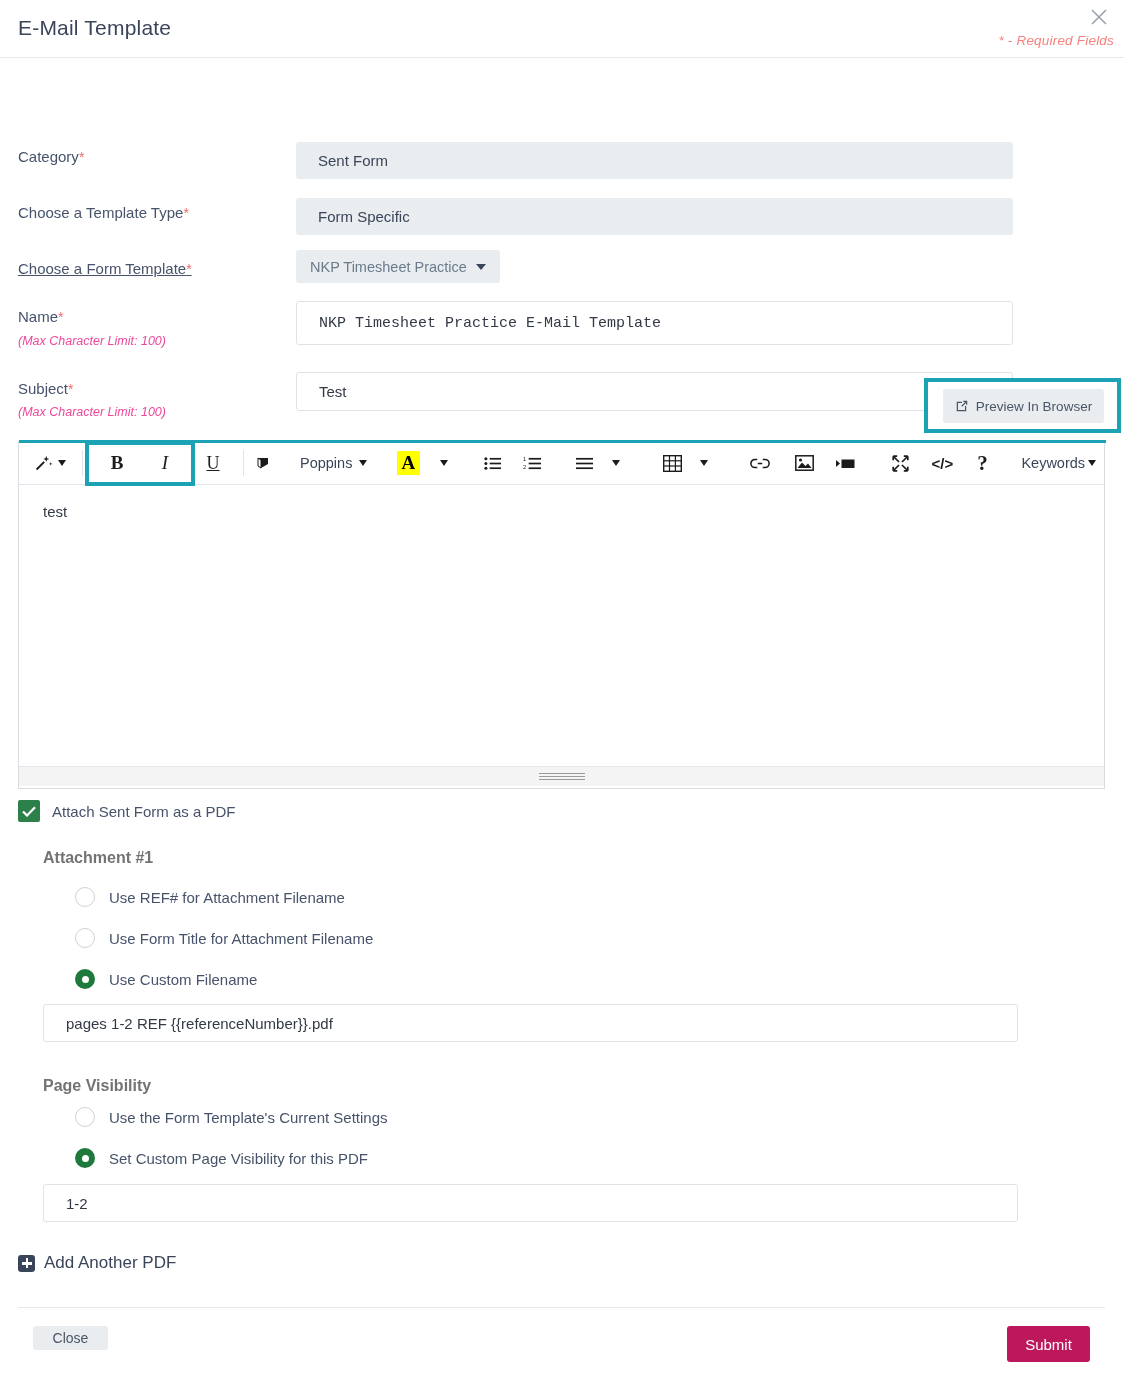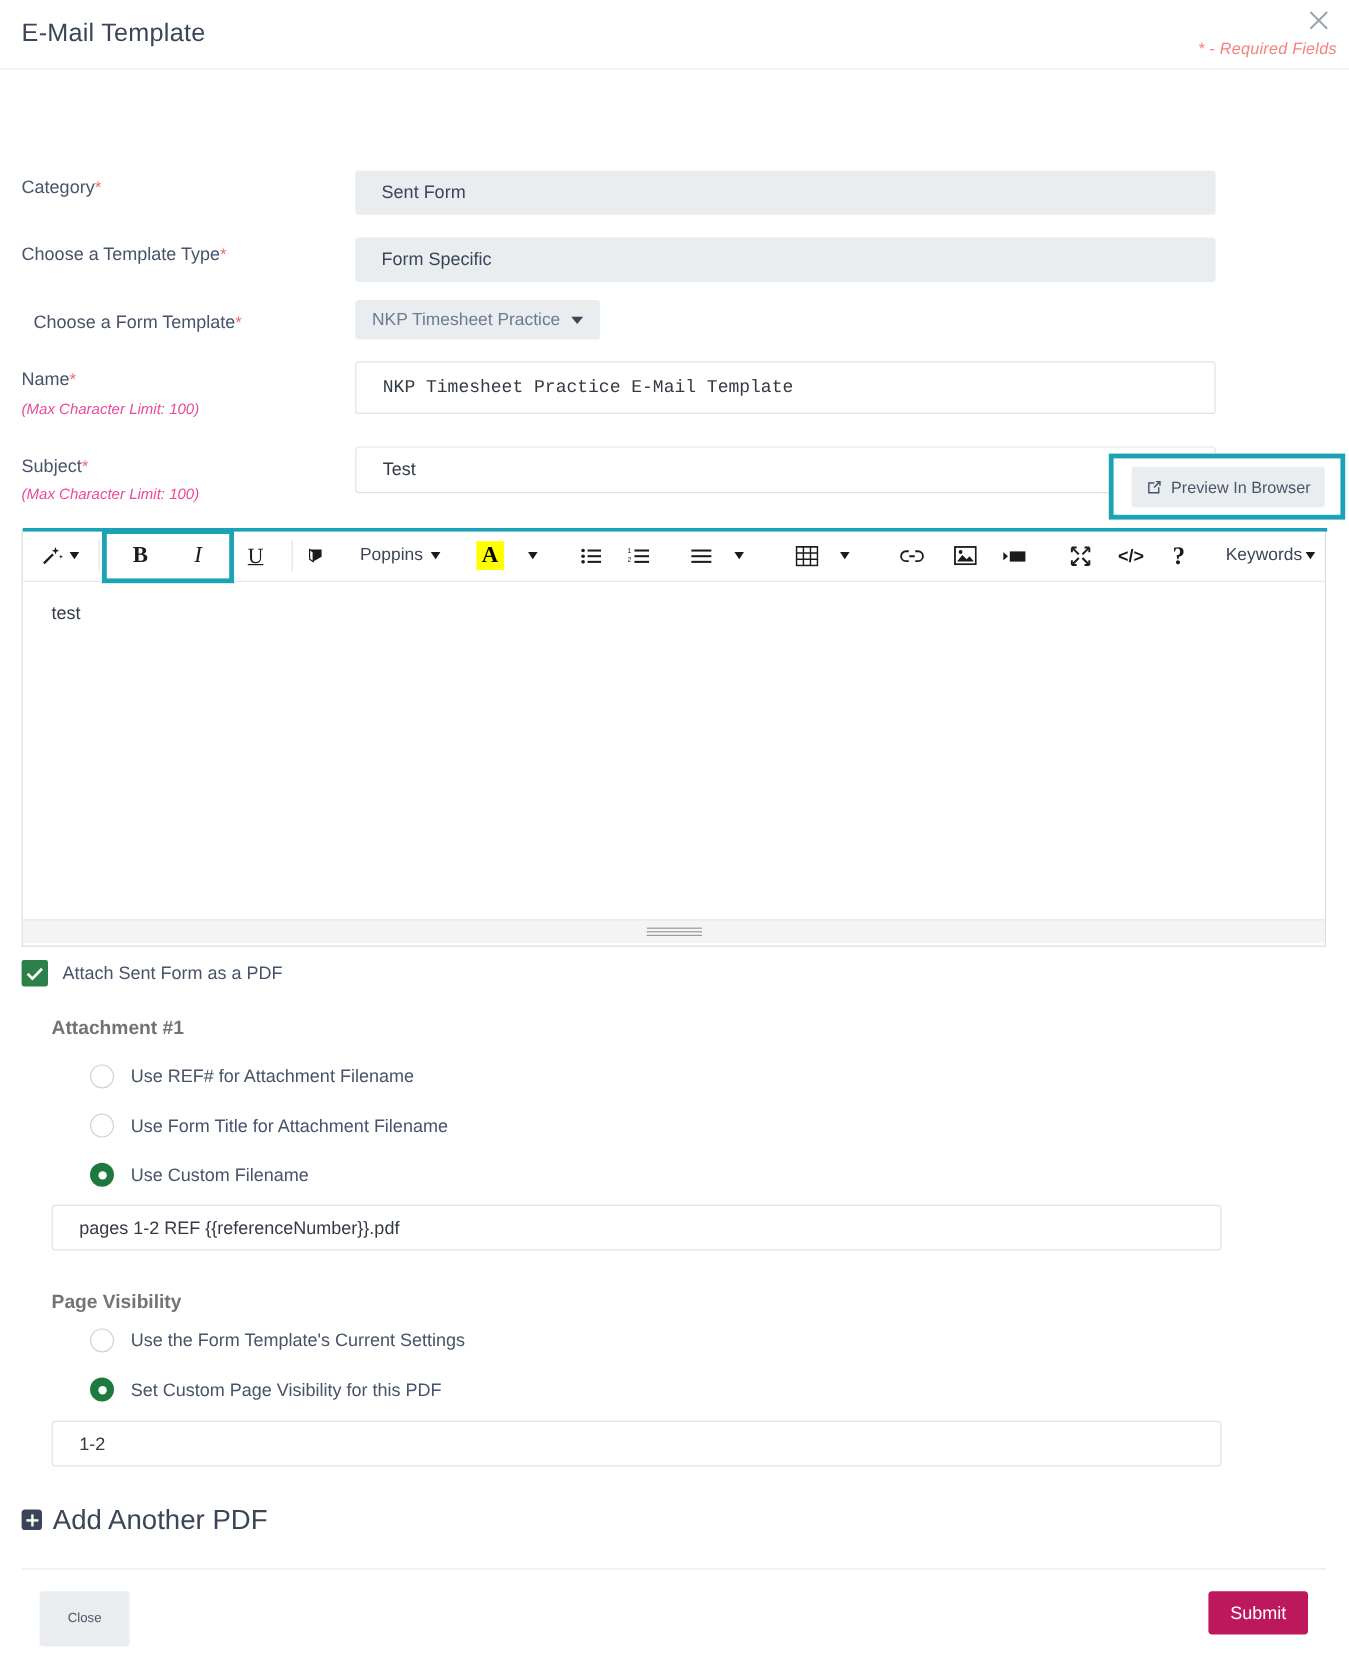--- a/index.html
+++ b/index.html
@@ -196,40 +196,40 @@
     display:flex; align-items:center; justify-content:center;
   }
   .radio.sel::after {
     content:""; width:7px; height:7px; border-radius:50%; background:#fff;
   }
   .radio-label { font-size:15px; color:#47536b; }
 
   .add-pdf {
     position:absolute; left:18px; top:1253px;
     display:flex; align-items:center; gap:9px;
-    font-size:23px; color:#3b4559; cursor:pointer;
+    font-size:17px; color:#3b4559; cursor:pointer;
   }
   .plus-box {
     width:17px; height:17px; background:#3b4559; border-radius:3px;
     position:relative;
   }
   .plus-box::before, .plus-box::after {
     content:""; position:absolute; background:#fff;
   }
   .plus-box::before { left:3.5px; top:7.5px; width:10px; height:2.5px; }
   .plus-box::after  { top:3.5px; left:7.5px; height:10px; width:2.5px; }
 
   
   .footer-sep { position:absolute; left:18px; top:1307px; width:1087px; height:1px; background:#e6e9ed; }
   .btn-close {
     position:absolute; left:33px; top:1326px;
-    width:75px; height:46px;
+    width:75px; height:24px;
     background:#e9edf0; border-radius:3px;
     display:flex; align-items:center; justify-content:center;
-    font-size:11px; color:#4a5567; cursor:pointer;
+    font-size:14px; color:#4a5567; cursor:pointer;
   }
   .btn-submit {
     position:absolute; left:1007px; top:1326px;
     width:83px; height:36px;
     background:#be185d; border-radius:3px;
     display:flex; align-items:center; justify-content:center;
     font-size:15px; color:#ffffff; cursor:pointer;
   }
 </style>
 </head>
@@ -257,21 +257,21 @@
   </div>
 
   <div class="row">
     <div class="lbl" style="left:18px; top:146px;">
       <span>Choose a Template Type</span><span class="star">*</span>
     </div>
     <div class="readonly-field" style="left:296px; top:140px; width:717px; height:37px;">Form Specific</div>
   </div>
 
   <div class="row">
-    <div class="lbl" style="left:28px; top:202px;">
+    <div class="lbl" style="left:18px; top:202px;text-decoration:underline;">
       <span>Choose a Form Template</span><span class="star">*</span>
     </div>
     <div class="pill-dropdown" style="left:296px; top:192px; height:33px;">
       <span>NKP Timesheet Practice</span>
       <span class="caret-dn"></span>
     </div>
   </div>
 
   <div class="row">
     <div class="lbl" style="left:18px; top:250px;">

